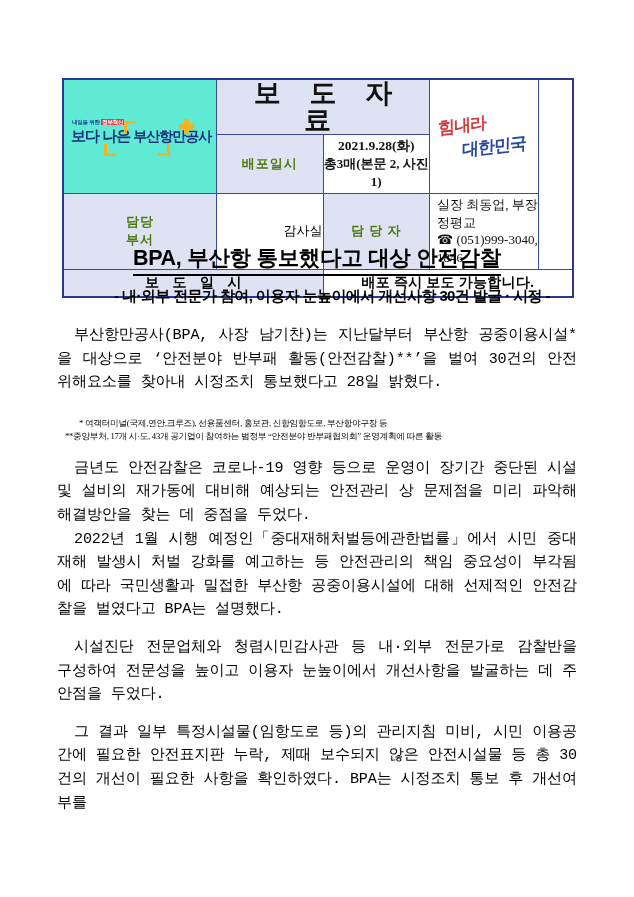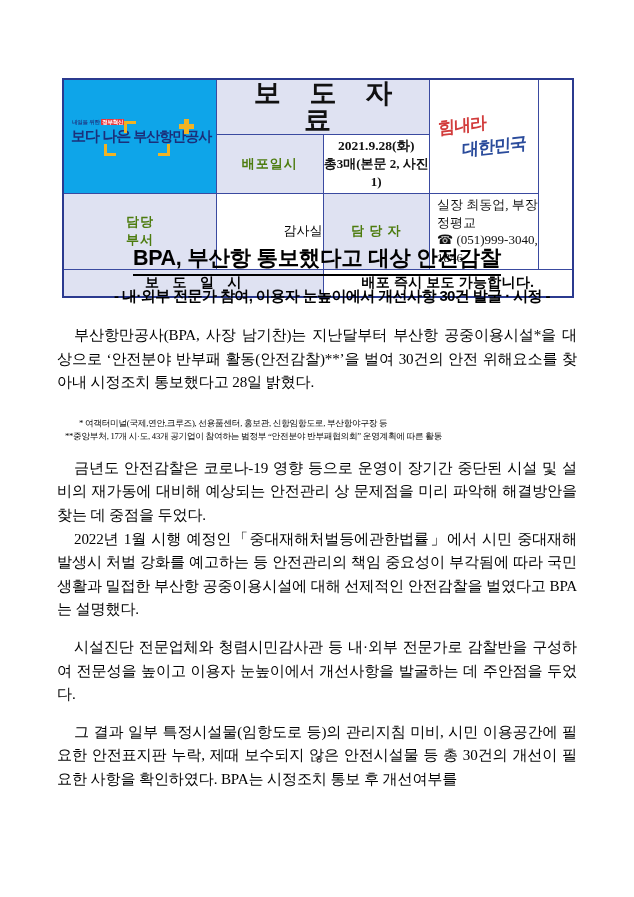--- a/index.html
+++ b/index.html
@@ -38,21 +38,21 @@
   table.header-table td {
     border: 1px solid #3a4aa0;
     padding: 0;
     vertical-align: middle;
     text-align: center;
   }
 
   .cell-logo {
     width: 152px;
     height: 56px;
-    background: #0ea5e9;
+    background: #5eead4;
     position: relative;
     margin-left: 20px;
   }
   .cell-title {
     width: 212px;
     height: 40px;
     background: #dfe2f2;
   }
   .cell-emblem {
     width: 108px;
@@ -241,21 +241,21 @@
 
   
   .body-area {
     position: absolute;
     left: 57px;
     top: 324px;
     width: 520px;
   }
   p.para {
     margin: 0 0 0 0;
-    font-family: Liberation Serif, serif;
+    font-family: Liberation Mono, monospace;
     font-size: 15.1px;
     line-height: 23.6px;
     text-align: justify;
     text-justify: inter-ideograph;
     text-indent: 17px;
     letter-spacing: -0.15px;
     color: #000;
     word-break: break-all;
   }
   p.para.gap-top { margin-top: 14px; }

